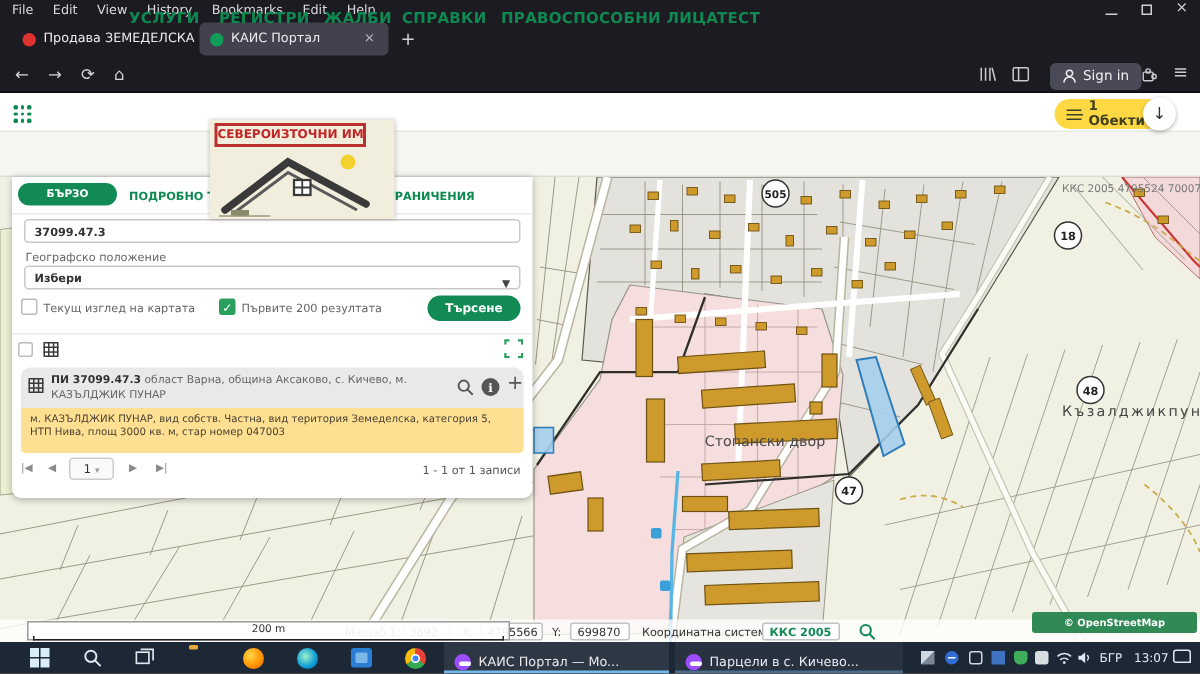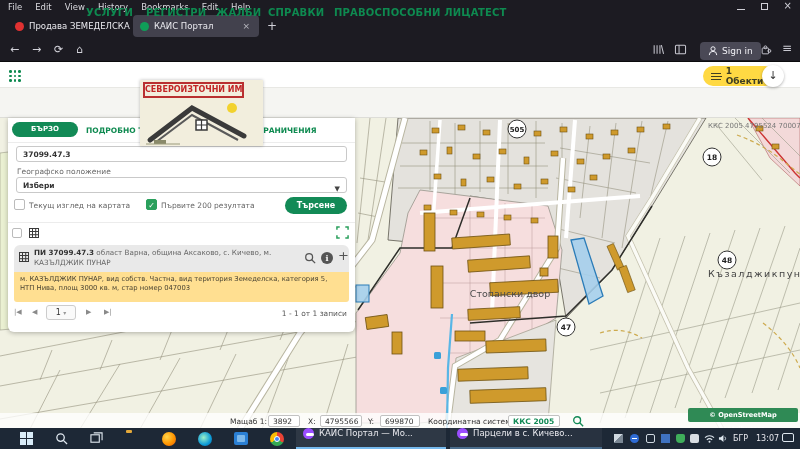--- a/index.html
+++ b/index.html
@@ -74,21 +74,21 @@
   #logo{left:140px;top:80px;width:123px;height:66px;background:#f2eedd;box-shadow:0 0 3px rgba(0,0,0,.25);z-index:40}
   #logotitle{position:absolute;left:3px;top:2px;width:101px;height:16px;border:2px solid #b93030;color:#c22626;font-weight:bold;font-size:8px;text-align:center;line-height:12px;white-space:nowrap;overflow:hidden}
   
   #taskbar{left:0;top:428px;width:800px;height:21px;background:#1d2836;z-index:30}
   .tbico{position:absolute;top:4px}
   .winlogo{width:13px;height:13px;display:grid;grid-template-columns:1fr 1fr;gap:1px}
   .winlogo i{background:#d9ecf8}
   .folder{width:14px;height:10px;background:#f7c148;border-radius:1px;position:relative;margin-top:2px}
   .folder::before{content:"";position:absolute;left:0;top:-2px;width:6px;height:3px;background:#e5a93a;border-radius:1px}
   .circleico{width:14px;height:14px;border-radius:50%}
-  .taskwin{position:absolute;top:0;height:21px;display:flex;align-items:flex-start;gap:5px;padding:0 7px;color:#e9e9ee;font-size:8.5px;white-space:nowrap;overflow:hidden;background:rgba(255,255,255,.08);border-bottom:2px solid #76b9ed}
+  .taskwin{position:absolute;top:0;height:21px;display:flex;align-items:flex-end;gap:5px;padding:0 7px;color:#e9e9ee;font-size:8.5px;white-space:nowrap;overflow:hidden;background:rgba(255,255,255,.08);border-bottom:2px solid #76b9ed}
   .taskwin.dim{background:rgba(255,255,255,.05);border-bottom:2px solid rgba(118,185,237,.45)}
   .trayico{position:absolute;top:6px;width:9px;height:9px}
   #traytext{position:absolute;top:6px;color:#e8e8ee;font-size:8px}
   .chatico{position:absolute;top:5px;width:12px;height:9px;border:1px solid #dfe7ef;border-radius:2px 2px 0 2px}
 </style>
 </head>
 <body>
 
 <div id="stage">
 
@@ -330,20 +330,24 @@
       </g>
 
       <text x="510" y="179" font-size="9.5" fill="#4a4a4a" text-anchor="middle">Стопански двор</text>
       <text x="708" y="159" font-size="9.5" fill="#444" letter-spacing="1.5">Къзалджикпунар</text>
       <text x="708" y="10" font-size="7" fill="#777">ККС 2005 4795524 700071</text>
     </svg>
 
     
 
     
+    <div id="scalebar">
+      <span>200 m</span>
+      <div id="scaleline"></div>
+    </div>
 
     
     <div id="statusstrip">
       <span class="stlabel" style="left:230px">Мащаб 1:</span>
       <span class="stbox" style="left:268px;width:32px">3892</span>
       <span class="stlabel" style="left:308px">X:</span>
       <span class="stbox" style="left:320px;width:42px">4795566</span>
       <span class="stlabel" style="left:368px">Y:</span>
       <span class="stbox" style="left:380px;width:40px">699870</span>
       <span class="stlabel" style="left:428px">Координатна система:</span>

